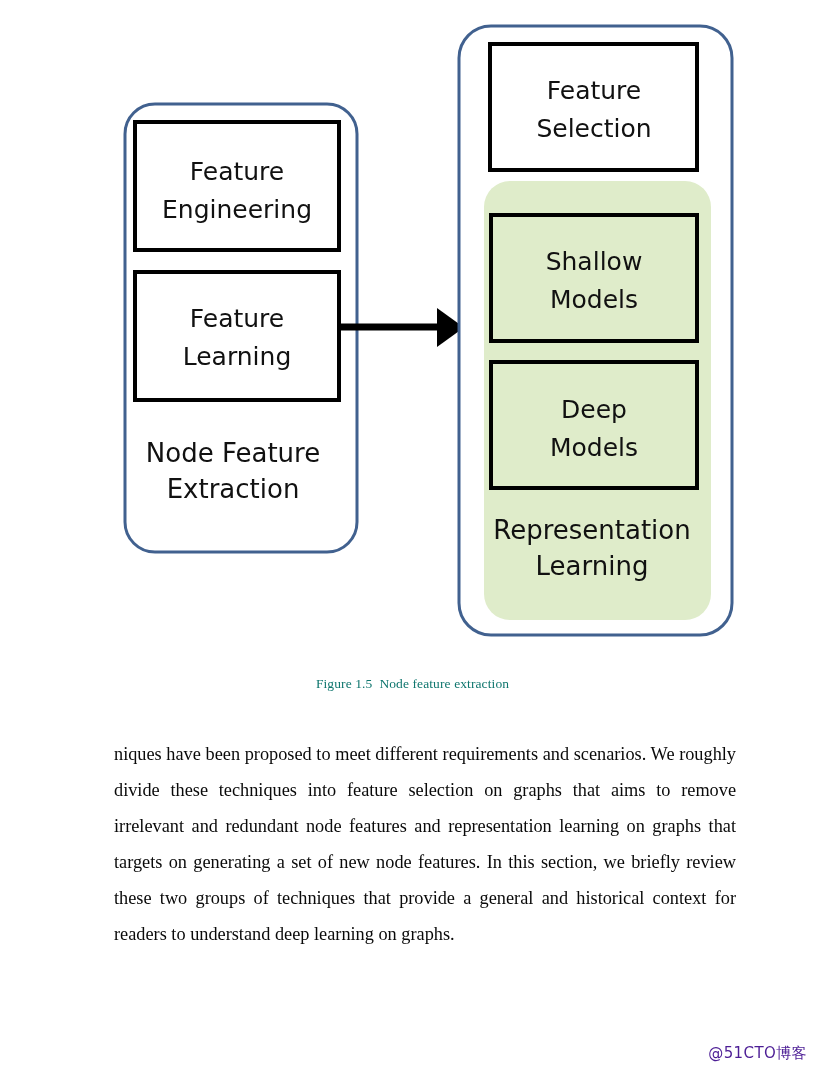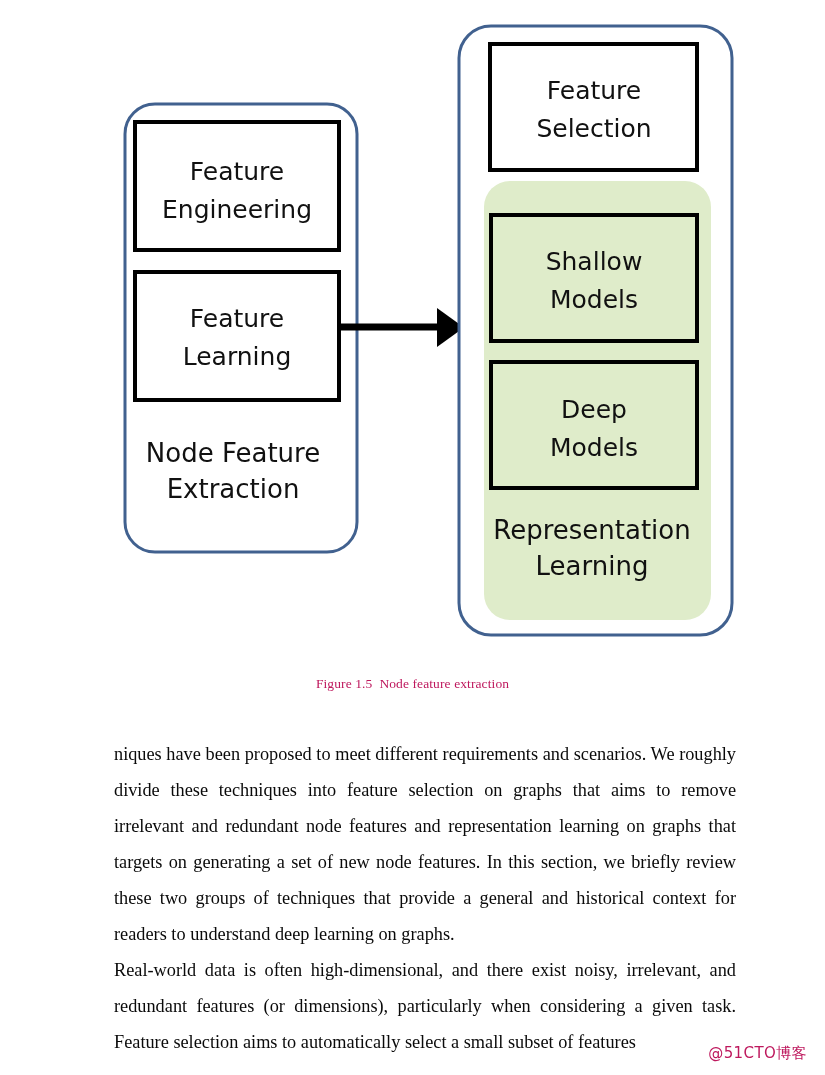--- a/index.html
+++ b/index.html
@@ -34,21 +34,21 @@
 
   
   #figure-caption {
     position: absolute;
     left: 0;
     top: 676px;
     width: 825px;
     text-align: center;
     font-family: "Liberation Serif", serif;
     font-size: 13.5px;
-    color: #be185d;
+    color: #0f766e;
     letter-spacing: 0.1px;
   }
   #figure-caption .cap-num { margin-right: 7px; }
 
   
   #body-text {
     position: absolute;
     left: 114px;
     top: 736px;
     width: 622px;
@@ -80,21 +80,21 @@
   }
   h3.section-heading .sec-num { margin-right: 9px; }
 
   
   #watermark {
     position: absolute;
     right: 18px;
     bottom: 12px;
     font-family: "DejaVu Sans", sans-serif;
     font-size: 15px;
-    color: #be185d;
+    color: #4c1d95;
     letter-spacing: 0.4px;
     user-select: none;
   }
 </style>
 </head>
 <body>
 
 <div id="figure">
   <svg width="825" height="660" viewBox="0 0 825 660" xmlns="http://www.w3.org/2000/svg">
 
@@ -154,16 +154,15 @@
 </div>
 
 <div id="figure-caption">
   <span class="cap-num">Figure 1.5</span><span>Node feature extraction</span>
 </div>
 
 <div id="body-text">
   <p class="para">niques have been proposed to meet different requirements and scenarios. We roughly divide these techniques into feature selection on graphs that aims to remove irrelevant and redundant node features and representation learning on graphs that targets on generating a set of new node features. In this section, we briefly review these two groups of techniques that provide a general and historical context for readers to understand deep learning on graphs.</p>
 
 
-  <p class="para after-heading">Real-world data is often high-dimensional, and there exist noisy, irrelevant, and redundant features (or dimensions), particularly when considering a given task. Feature selection aims to automatically select a small subset of features</p>
 </div>
 
 <div id="watermark">@51CTO博客</div>
 
 </body></html>

